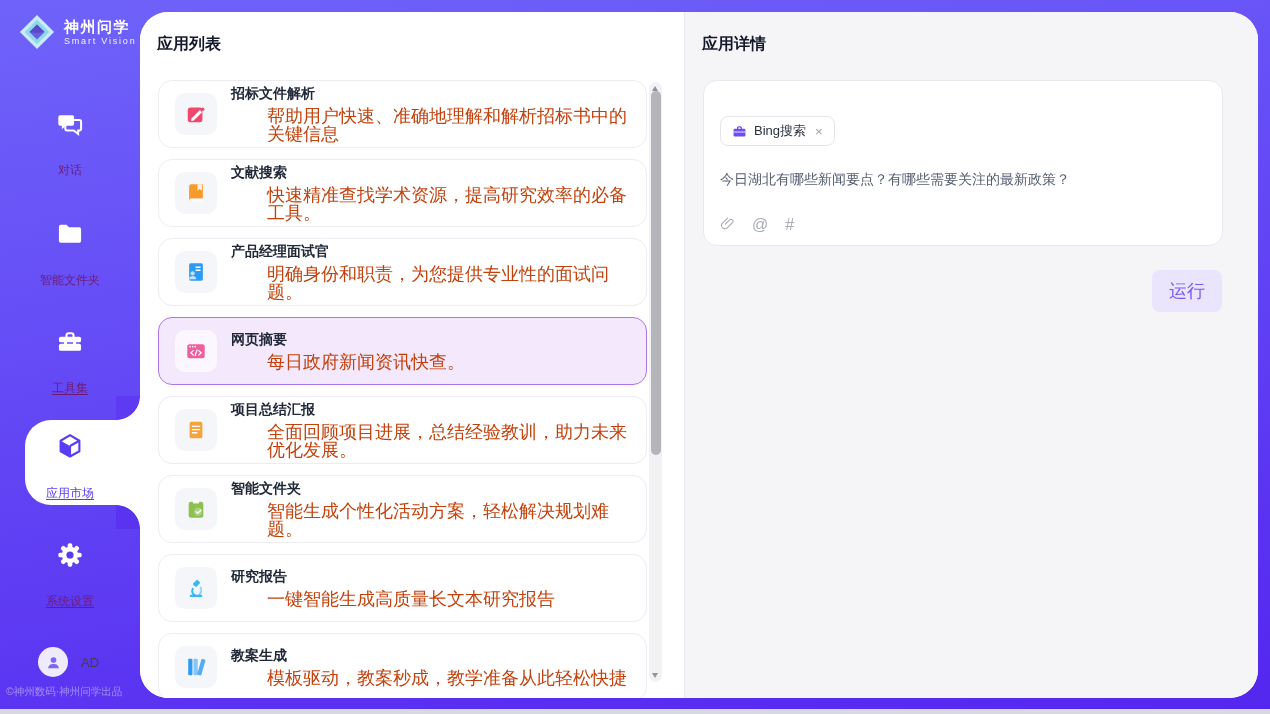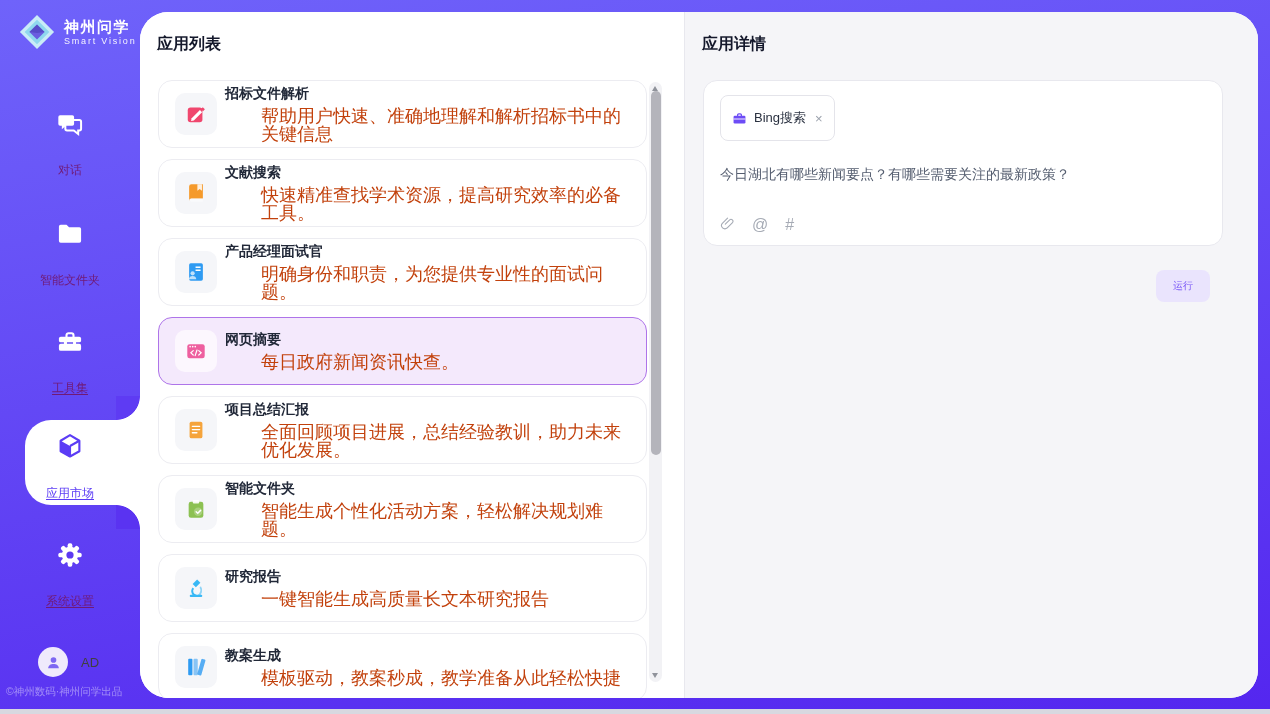--- a/index.html
+++ b/index.html
@@ -34,46 +34,46 @@
 
   
   .content { position:absolute; left:140px; top:12px; width:1118px; height:686px; border-radius:28px; overflow:hidden; display:flex; background:#fff; z-index:1; }
   .list-pane { width:544px; background:#fff; position:relative; flex:none; }
   .detail-pane { flex:1; background:#f5f5f8; border-left:1px solid #e8e8ee; position:relative; }
   .pane-title { position:absolute; left:17px; top:22px; font-size:16px; font-weight:700; color:#14182b; }
 
   
   .cards-viewport { position:absolute; left:0; right:0; top:68px; bottom:0; overflow:hidden; }
   .card { margin:0 37px 11px 18px; height:68px; border:1px solid #ececf1; border-radius:14px; background:#fff;
-          display:flex; align-items:center; gap:8px; padding:0 16px; cursor:pointer; }
+          display:flex; align-items:center; gap:14px; padding:0 16px; cursor:pointer; }
   .card.selected { background:#f4e9fc; border-color:#ae74e9; }
   .tile { width:42px; height:42px; border-radius:10px; background:#f5f6f9; display:flex; align-items:center; justify-content:center; flex:none; }
   .card.selected .tile { background:#fcf7fe; }
   .card-txt { display:flex; flex-direction:column; }
   .card-title { font-size:14px; font-weight:700; color:#212838; margin-bottom:7px; line-height:1; }
   .card-desc { font-size:18px; color:#c2410c; line-height:1;margin-left:36px; }
 
   
   .sb { position:absolute; top:70px; right:22px; bottom:16px; width:13px; background:#f2f2f5; border-radius:7px; }
   .sb-thumb { position:absolute; top:9px; left:1.5px; width:10px; height:364px; background:#b4b4bb; border-radius:5px; cursor:grab; }
   .sb-arrow { position:absolute; left:3px; width:0; height:0; border-left:3.5px solid transparent; border-right:3.5px solid transparent; }
   .sb-arrow.up { top:4px; border-bottom:5px solid #90939b; }
   .sb-arrow.down { bottom:4px; border-top:5px solid #90939b; }
 
   
   .detail-card { position:absolute; left:18px; top:68px; width:520px; height:166px; background:#fff;
                  border:1px solid #e8e8ee; border-radius:14px; padding:14px 16px; }
-  .chip { display:inline-flex; align-items:center; gap:7px; height:46px; padding:0 11px; border:1px solid #e4e4ea;
-          border-radius:8px; background:#fff; cursor:pointer; }
+  .chip { display:inline-flex; align-items:center; gap:7px; height:30px; padding:0 11px; border:1px solid #e4e4ea;
+          border-radius:8px; background:#fff; cursor:pointer;margin-top:21px; }
   .chip-label { font-size:13px; color:#2a3140; }
   .chip-close { color:#9aa0ab; font-size:13px; margin-left:2px; cursor:pointer; }
   .prompt { margin-top:23px; font-size:14px; color:#545d6f; line-height:1.45; cursor:text; }
   .attach-row { position:absolute; left:16px; bottom:12px; display:flex; gap:17px; align-items:center; }
   .attach-row .txt-ico { color:#a6abb5; font-size:16px; cursor:pointer; line-height:1; }
-  .run-btn { position:absolute; right:48px; top:258px; background:#eae4fd; color:#7a58f7; font-size:10px;
+  .run-btn { position:absolute; right:36px; top:258px; background:#eae4fd; color:#7a58f7; font-size:18px;
              padding:9px 17px; border-radius:8px; border:none; cursor:pointer; font-family:inherit; }
 </style>
 </head>
 <body>
 
 <div class="sidebar">
   <div class="logo">
     <svg width="38" height="38" viewBox="0 0 40 40">
       <polygon points="20,2 38,20 20,38 2,20" fill="#c9ebf7"></polygon>
       <polygon points="20,7 33,20 20,33 7,20" fill="#8fd7ee"></polygon>

